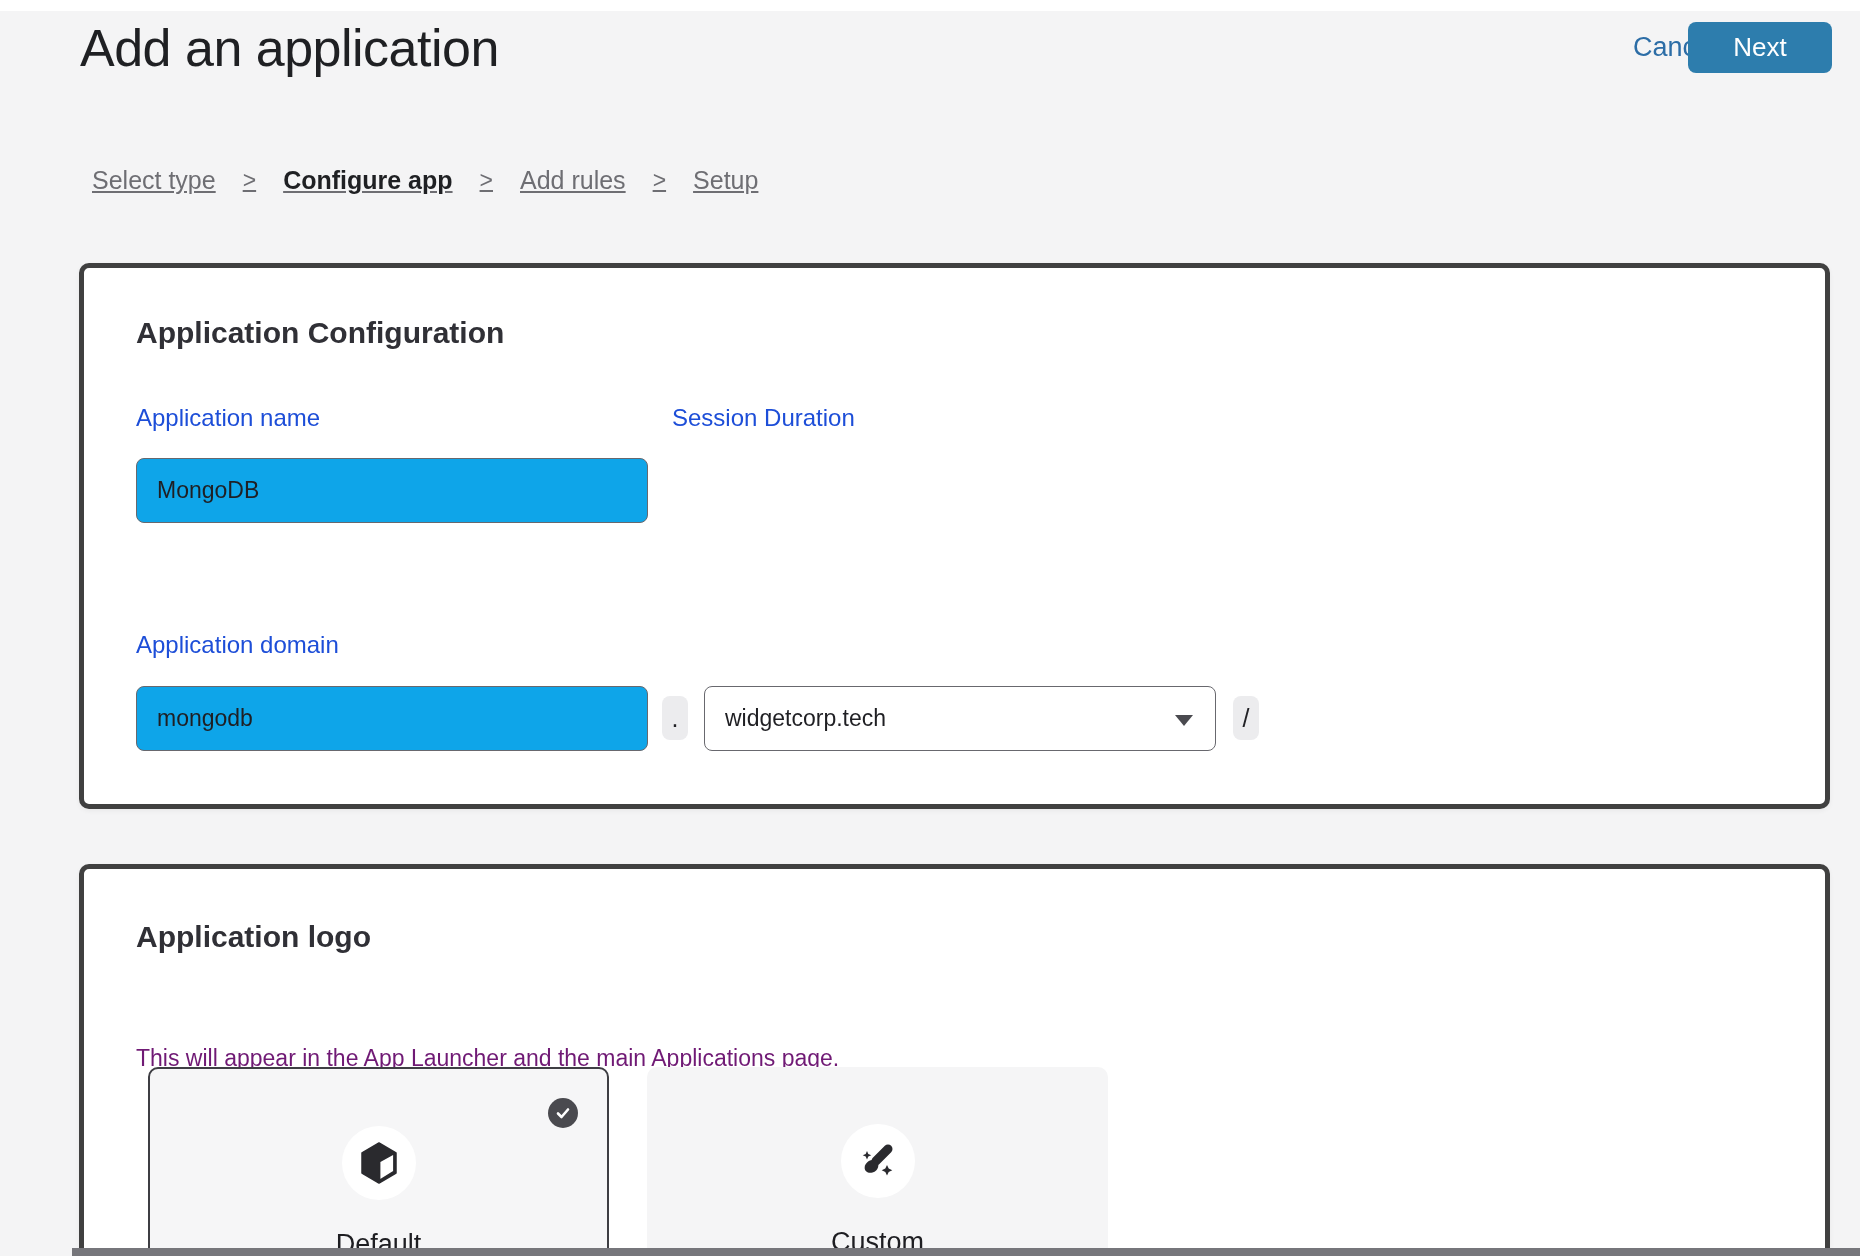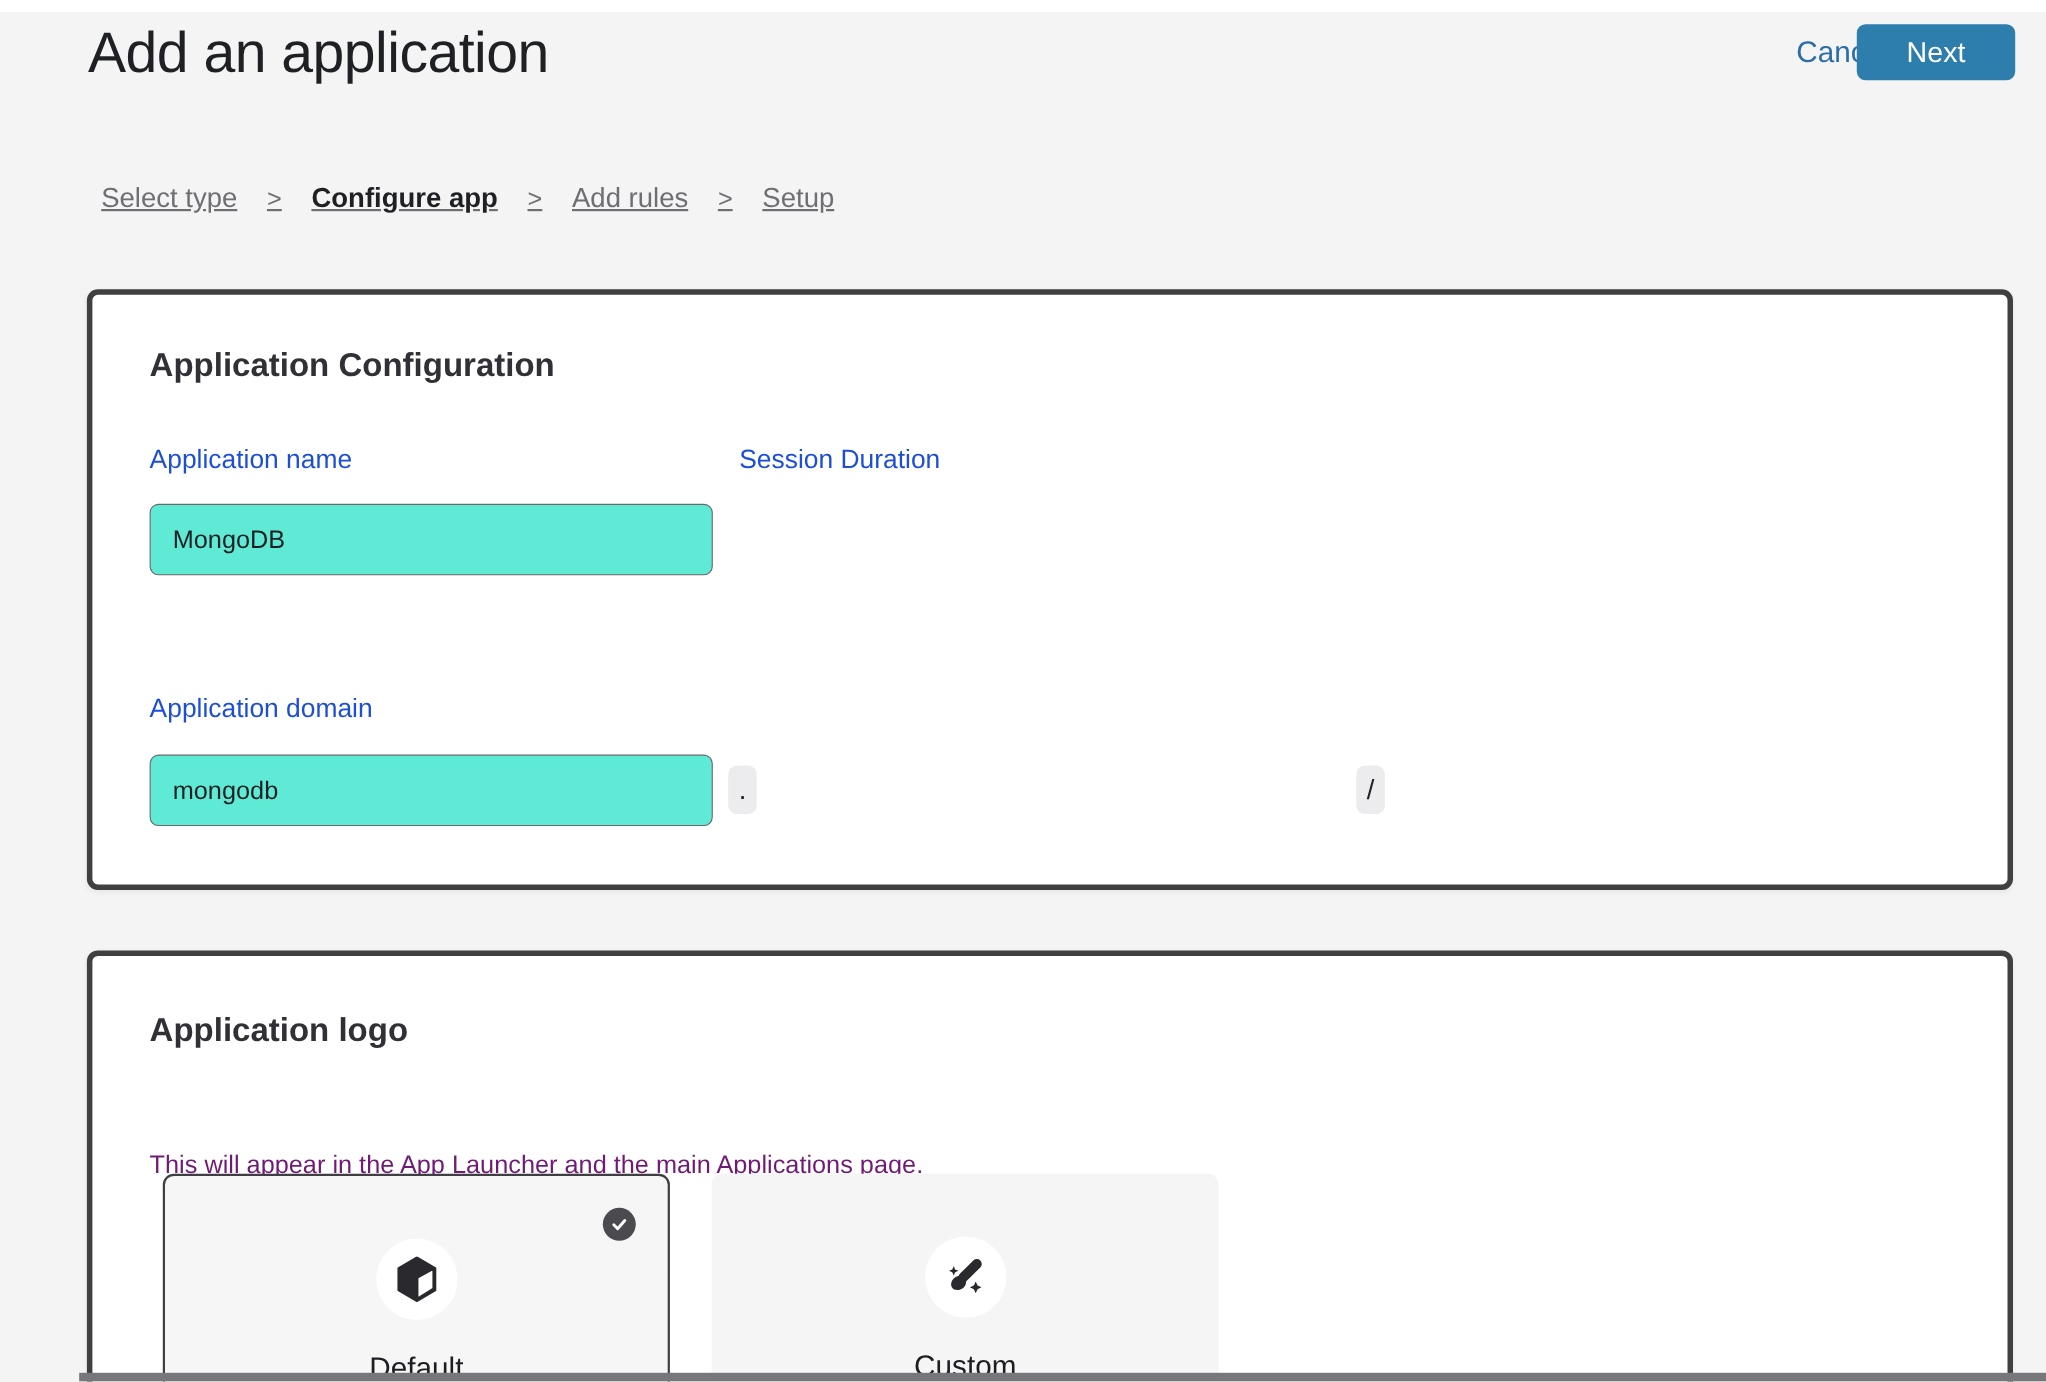--- a/index.html
+++ b/index.html
@@ -49,21 +49,21 @@
     position: absolute; left: 52px;
     font-size: 30px; font-weight: bold; color: #303036;
   }
   .field-label {
     position: absolute;
     font-size: 24px; font-weight: normal; color: #1d4ed8;
   }
   .text-input {
     position: absolute; height: 65px;
     border: 1.5px solid #68686e; border-radius: 8px;
-    background: #5eead4; font-family: inherit;
+    background: #0ea5e9; font-family: inherit;
     font-size: 23px; color: #1f1f23; padding: 0 20px;
   }
   .text-input::placeholder { color: #8a8a90; opacity: 1; }
   .select-box {
     position: absolute; height: 65px;
     border: 1.5px solid #68686e; border-radius: 8px;
     background: #ffffff; display: flex; align-items: center;
     font-size: 23px; color: #1f1f23; padding: 0 20px; cursor: pointer;
   }
   .select-caret {
@@ -134,20 +134,24 @@
   <h2 class="card-heading" style="top:48px;">Application Configuration</h2>
 
   <label class="field-label" style="left:52px; top:136px;">Application name</label>
   <input class="text-input" style="left: 52px; top: 190px; width: 512px;" value="MongoDB">
 
   <label class="field-label" style="left:588px; top:136px;">Session Duration</label>
 
   <label class="field-label" style="left:52px; top:363px;">Application domain</label>
   <input class="text-input" style="left: 52px; top: 418px; width: 512px;" value="mongodb">
   <span class="sep-chip" style="left:578px; top:428px;">.</span>
+  <div class="select-box" style="left:620px; top:418px; width:512px;">
+    <span>widgetcorp.tech</span>
+    <span class="select-caret"></span>
+  </div>
   <span class="sep-chip" style="left:1149px; top:428px;">/</span>
 </section>
 
 <section class="card" id="logo-card">
   <h2 class="card-heading" style="top:51px;">Application logo</h2>
   <p class="description" style="top:128px;">This will appear in the App Launcher and the main Applications page.</p>
 
   <div class="tiles">
 
     <div class="logo-tile selected">

